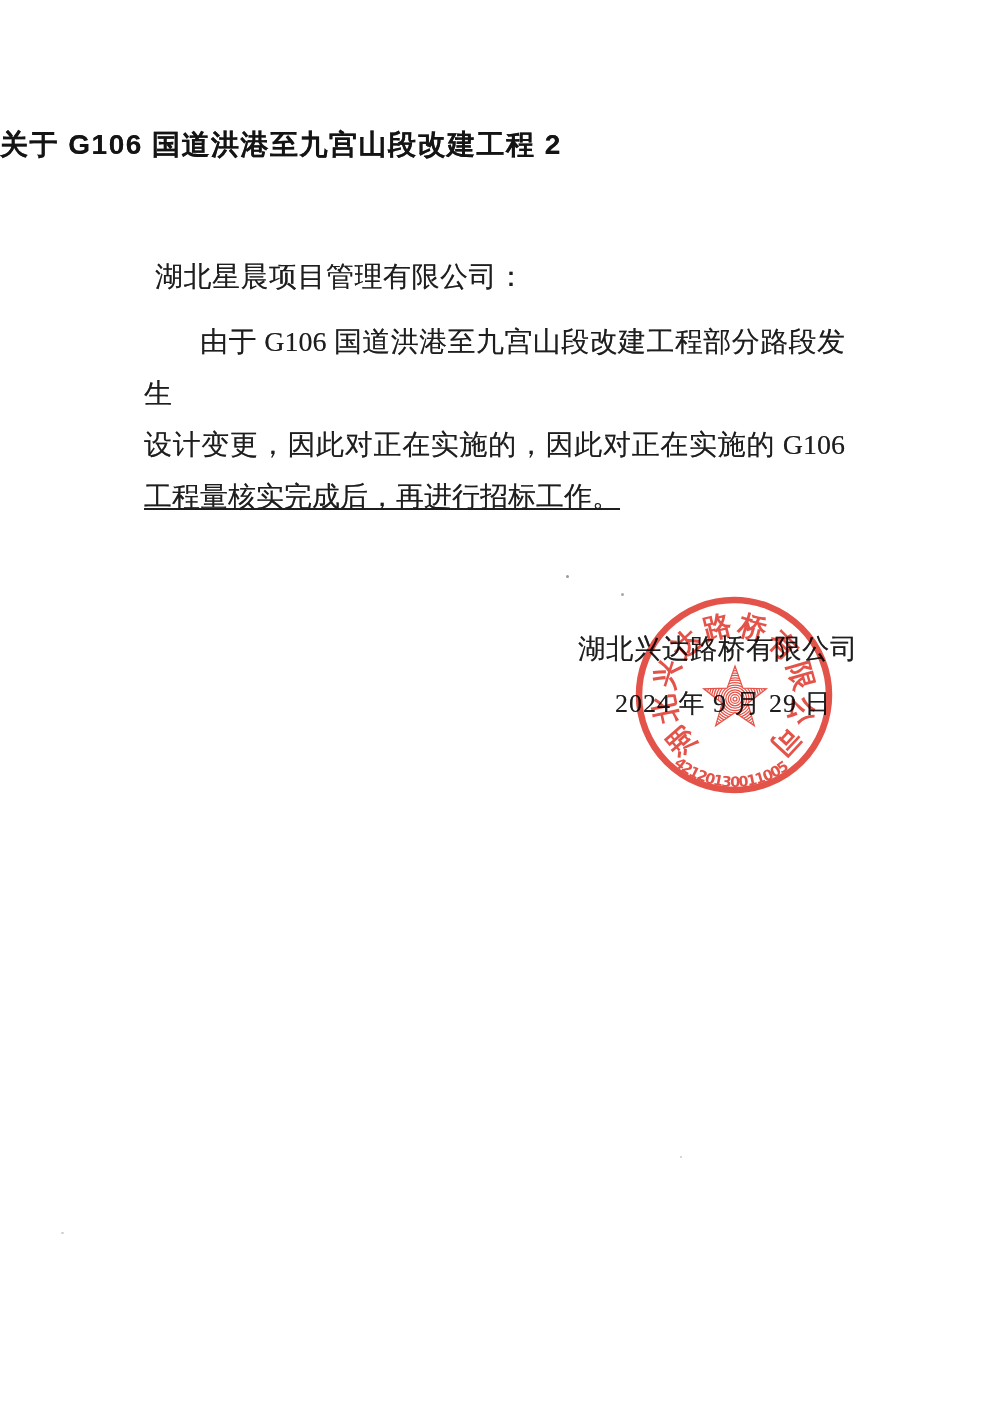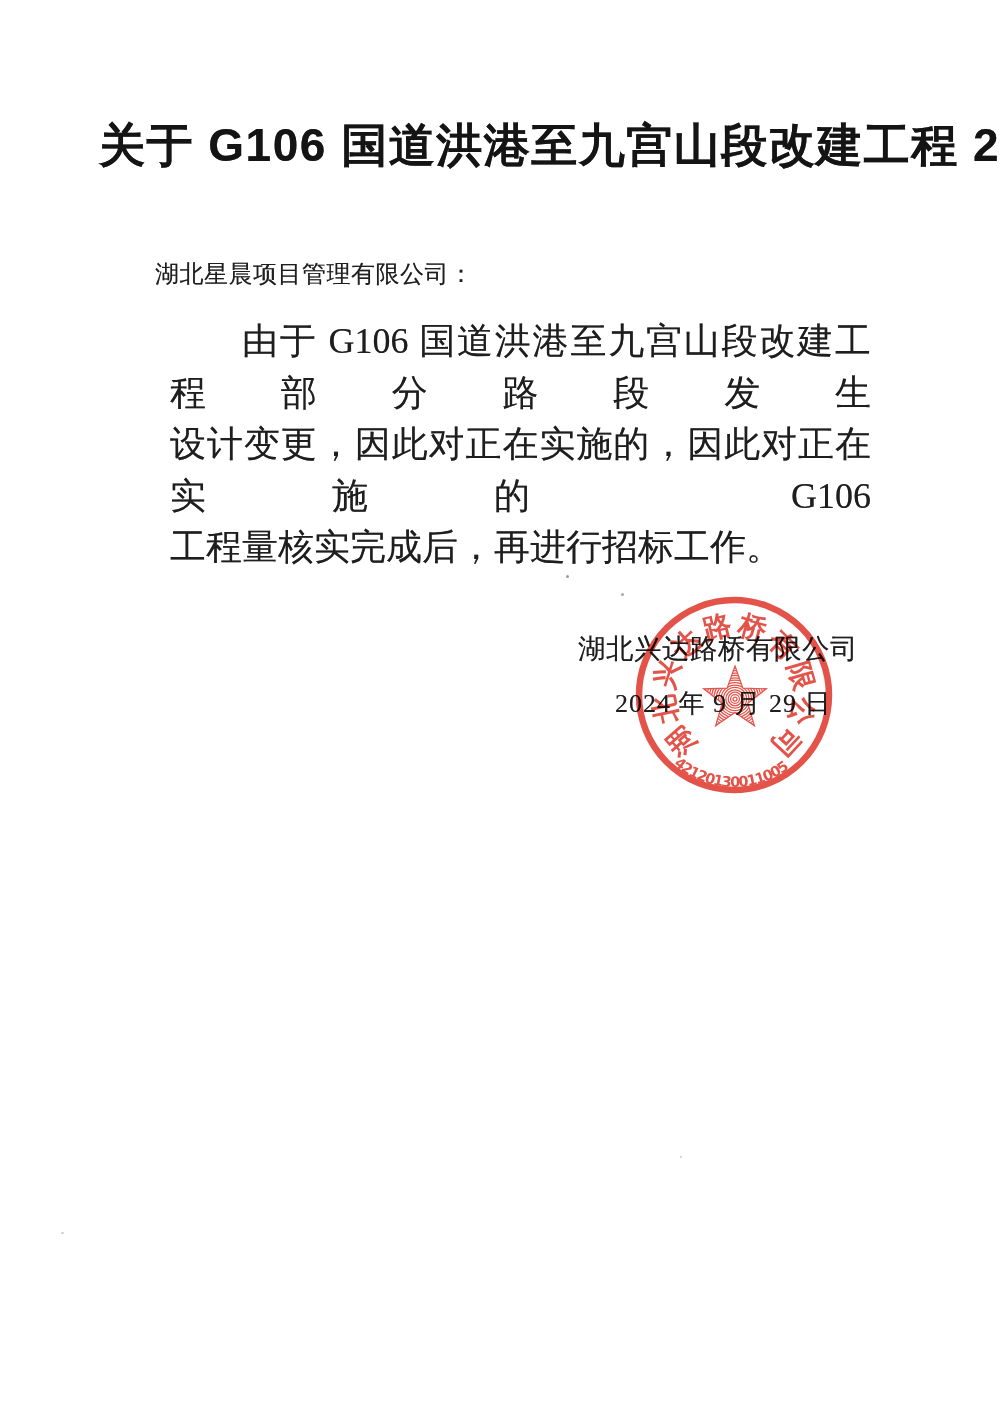--- a/index.html
+++ b/index.html
@@ -11,46 +11,46 @@
     color: #1e1e1e;
     overflow: hidden;
   }
   .page {
     position: absolute; inset: 0;
     background: #ffffff;
   }
   .doc-title {
     position: absolute;
     top: 116px; left: 0; right: 0;
-    text-align: right;
+    text-align: left;
     font-family: "Liberation Sans", "DejaVu Sans", sans-serif;
     font-weight: 700;
-    font-size: 46px;
+    font-size: 28px;
     line-height: 58px;
     letter-spacing: 1.5px;
     color: #141414;
     text-shadow: 0 0 0.6px rgba(0,0,0,0.65);
   }
   .addressee {
     position: absolute;
     top: 258px; left: 155px;
-    font-size: 24px;
+    font-size: 28px;
     letter-spacing: 0.5px;
     text-shadow: 0 0 0.4px rgba(0,0,0,0.5);
   }
   .body-text {
     position: absolute;
-    top: 316px; left: 170px; width: 701px;
-    font-size: 36px;
+    top: 316px; left: 144px; width: 701px;
+    font-size: 28px;
     line-height: 51.5px;
     text-shadow: 0 0 0.4px rgba(0,0,0,0.5);
   }
   .body-line { text-align: justify; text-align-last: justify; }
   .body-line.first { text-indent: 2em; }
-  .body-line.last { text-align-last: left; }
+  .body-line.last { text-align-last: left; text-decoration: underline; }
   .signature-company {
     position: absolute;
     top: 631px; left: 578px;
     font-size: 27.5px;
     letter-spacing: 0.5px;
     text-shadow: 0 0 0.4px rgba(0,0,0,0.5);
   }
   .signature-date {
     position: absolute;
     top: 686px; left: 615px;

